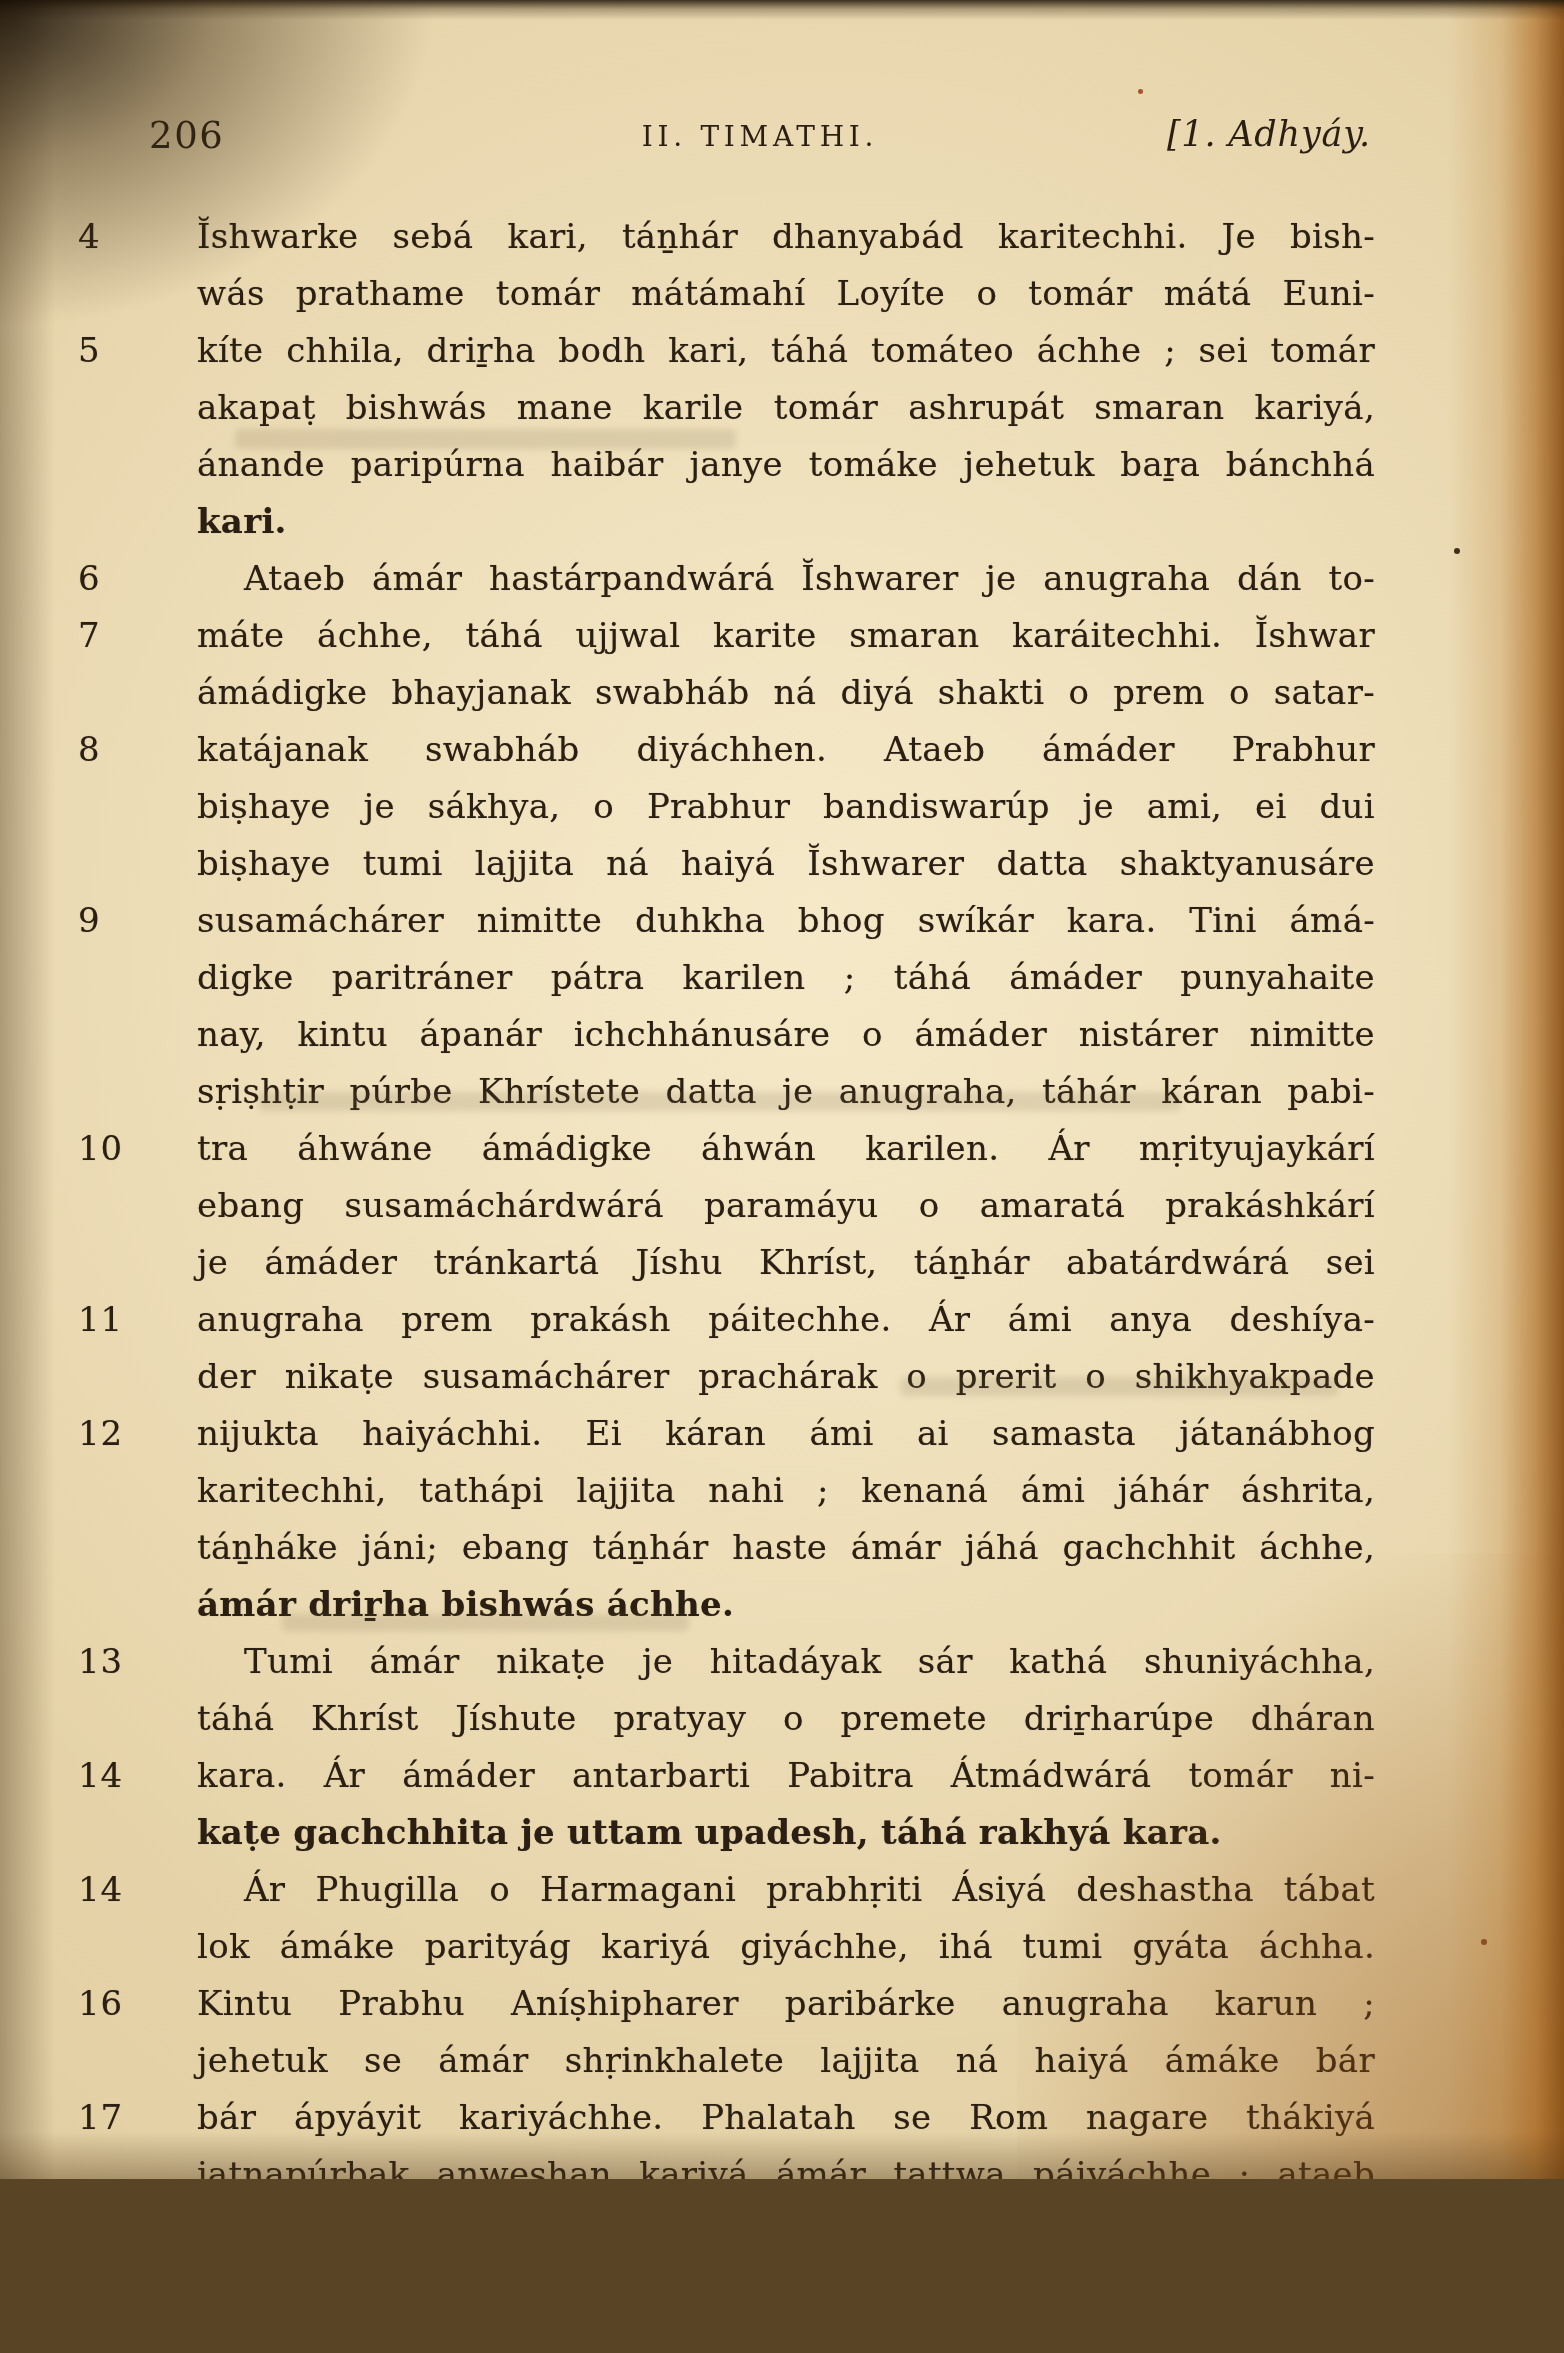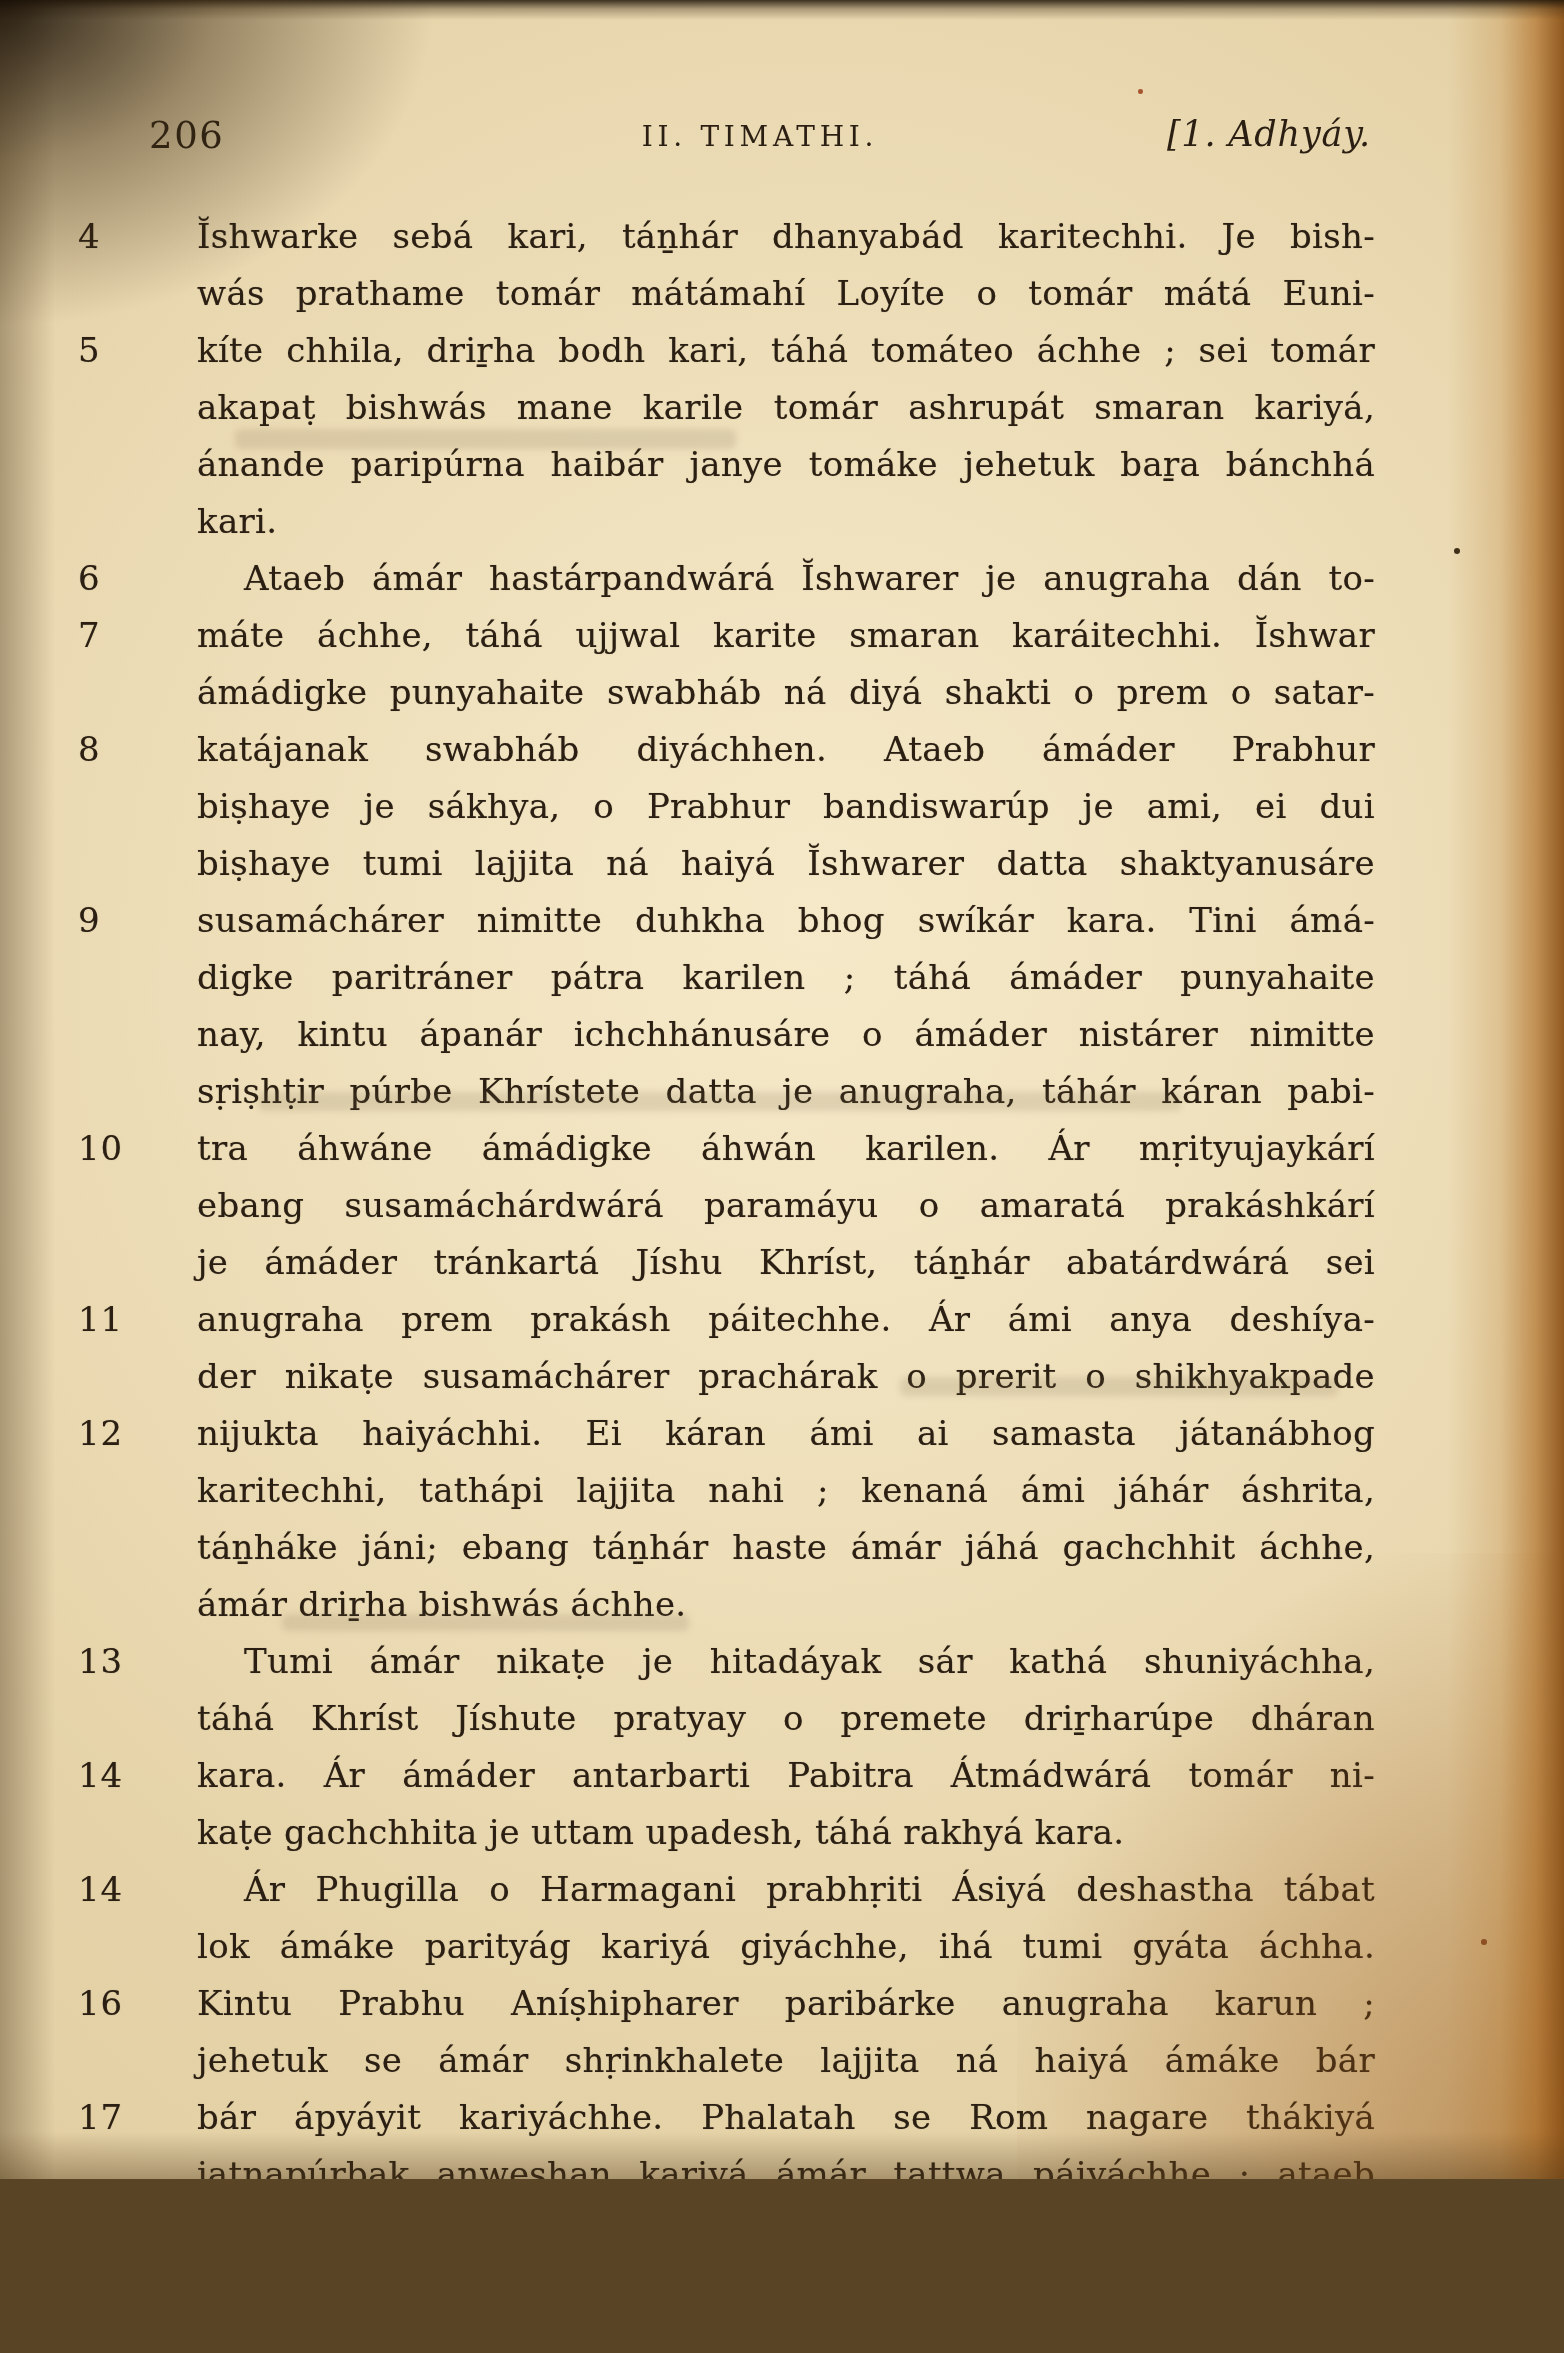--- a/index.html
+++ b/index.html
@@ -47,21 +47,21 @@
     text-align-last:justify;
     text-shadow:0 0 0.8px rgba(42,31,18,0.45);
   }
   .line.short{text-align-last:left;}
   .line.indent{padding-left:47px;}
   .verse{
     position:absolute;left:-119px;top:0;width:92px;
     text-align:right;font-size:34px;letter-spacing:0.8px;
   }
   .txt{display:inline-block;min-width:100%;}
-  .line.short .txt{min-width:0;}
+  .line.short .txt{min-width:0;font-weight:bold;}
 
   
   .smudge{position:absolute;background:rgba(120,100,66,0.16);filter:blur(3.1px);border-radius:6.3px;}
   .sm1{left:235px;top:429px;width:501px;height:20.3px;}
   .sm2{left:258px;top:1092px;width:923px;height:19px;}
   .sm3{left:900px;top:1377px;width:438px;height:19px;}
   .sm4{left:282px;top:1614px;width:407px;height:17px;}
 
   
   .speck{position:absolute;border-radius:50%;}
@@ -109,21 +109,21 @@
       <div class="line indent">
       <span class="verse">6</span>
       <span class="txt">Ataeb ámár hastárpandwárá Ĭshwarer je anugraha dán to-</span>
     </div>
       <div class="line">
       <span class="verse">7</span>
       <span class="txt">máte áchhe, táhá ujjwal karite smaran karáitechhi. Ĭshwar</span>
     </div>
       <div class="line">
       
-      <span class="txt">ámádigke punyahaite swabháb ná diyá shakti o prem o satar-</span>
+      <span class="txt">ámádigke bhayjanak swabháb ná diyá shakti o prem o satar-</span>
     </div>
       <div class="line">
       <span class="verse">8</span>
       <span class="txt">katájanak swabháb diyáchhen. Ataeb ámáder Prabhur</span>
     </div>
       <div class="line">
       
       <span class="txt">biṣhaye je sákhya, o Prabhur bandiswarúp je ami, ei dui</span>
     </div>
       <div class="line">

